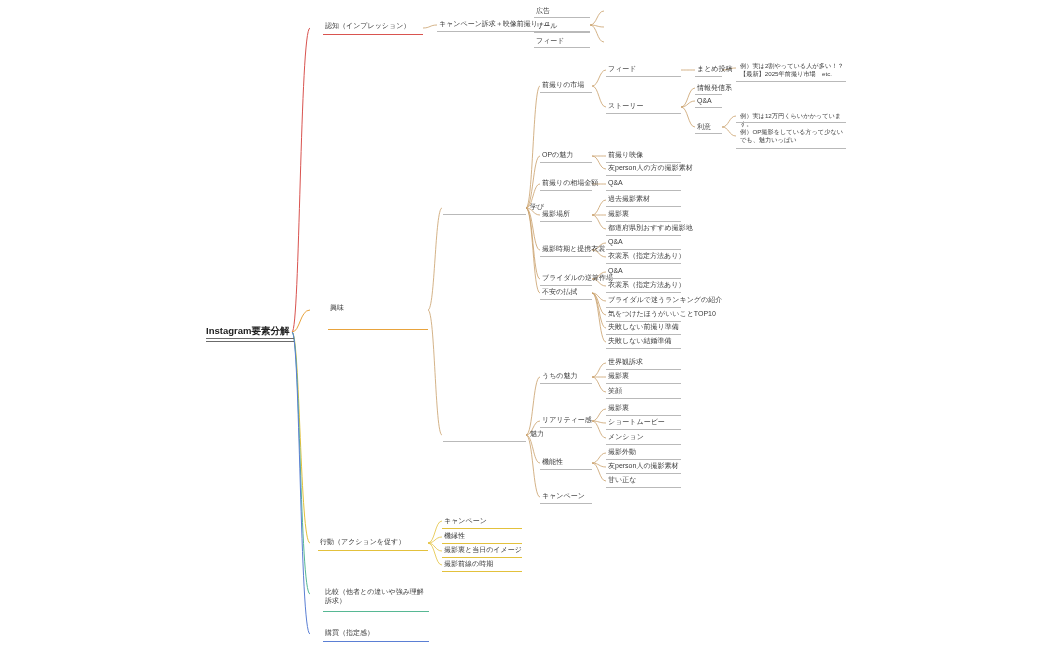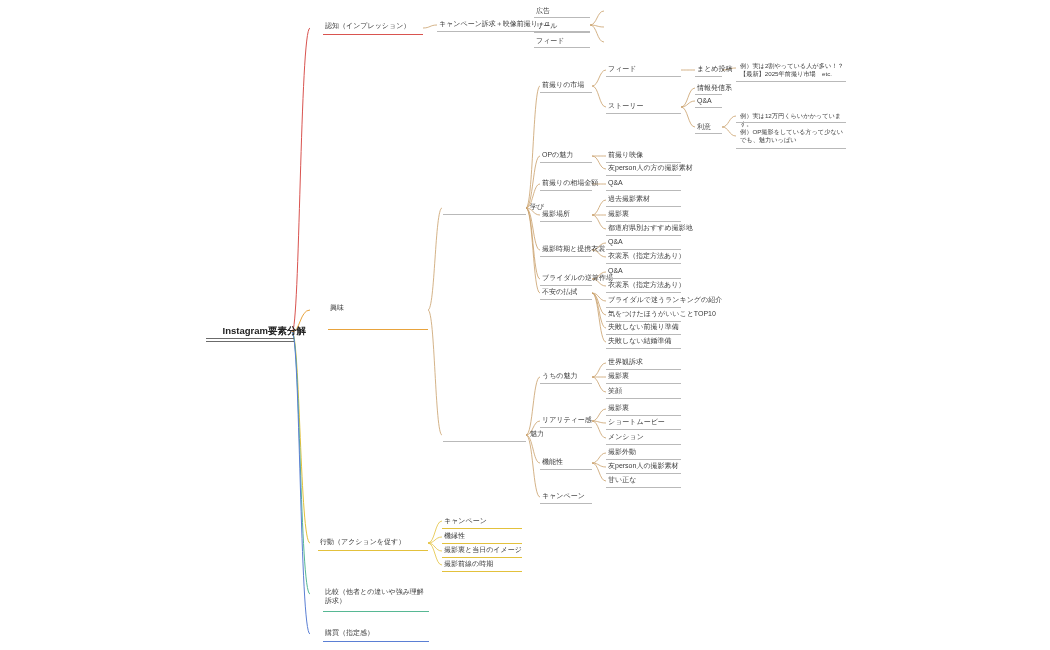--- a/index.html
+++ b/index.html
@@ -101,21 +101,21 @@
     <path d="M592,463 C599,463 599,453 606,453" stroke="#c9a06a" stroke-width="0.8" fill="none"></path>
     <path d="M592,463 C599,463 599,467 606,467" stroke="#c9a06a" stroke-width="0.8" fill="none"></path>
     <path d="M592,463 C599,463 599,481 606,481" stroke="#c9a06a" stroke-width="0.8" fill="none"></path>
 
     <path d="M428,543 C435,543 435,521 442,521" stroke="#e3c13c" stroke-width="0.8" fill="none"></path>
     <path d="M428,543 C435,543 435,537 442,537" stroke="#e3c13c" stroke-width="0.8" fill="none"></path>
     <path d="M428,543 C435,543 435,551 442,551" stroke="#e3c13c" stroke-width="0.8" fill="none"></path>
     <path d="M428,543 C435,543 435,565 442,565" stroke="#e3c13c" stroke-width="0.8" fill="none"></path>
   </svg>
 
-  <div class="node root" style="left:206px;top:325px;width:100px;text-align:right;">Instagram要素分解</div>
+  <div class="node root" style="left:206px;top:325px;width:100px;text-align:left;">Instagram要素分解</div>
   <div class="underline u-dark" style="left:206px;top:338px;width:88px;border-bottom-width:1.6px;"></div>
   <div class="underline u-dark" style="left:206px;top:341px;width:88px;border-bottom-width:1.2px;"></div>
 
   <div class="node" style="left:325px;top:22px;width:100px;">認知（インプレッション）</div>
   <div class="underline u-red" style="left:323px;top:34px;width:100px;"></div>
 
   <div class="node" style="left:439px;top:20px;width:150px;">キャンペーン訴求＋映像前撮り＋α</div>
   <div class="underline u-grey" style="left:437px;top:31px;width:153px;"></div>
 
   <div class="node" style="left:536px;top:7px;">広告</div>

